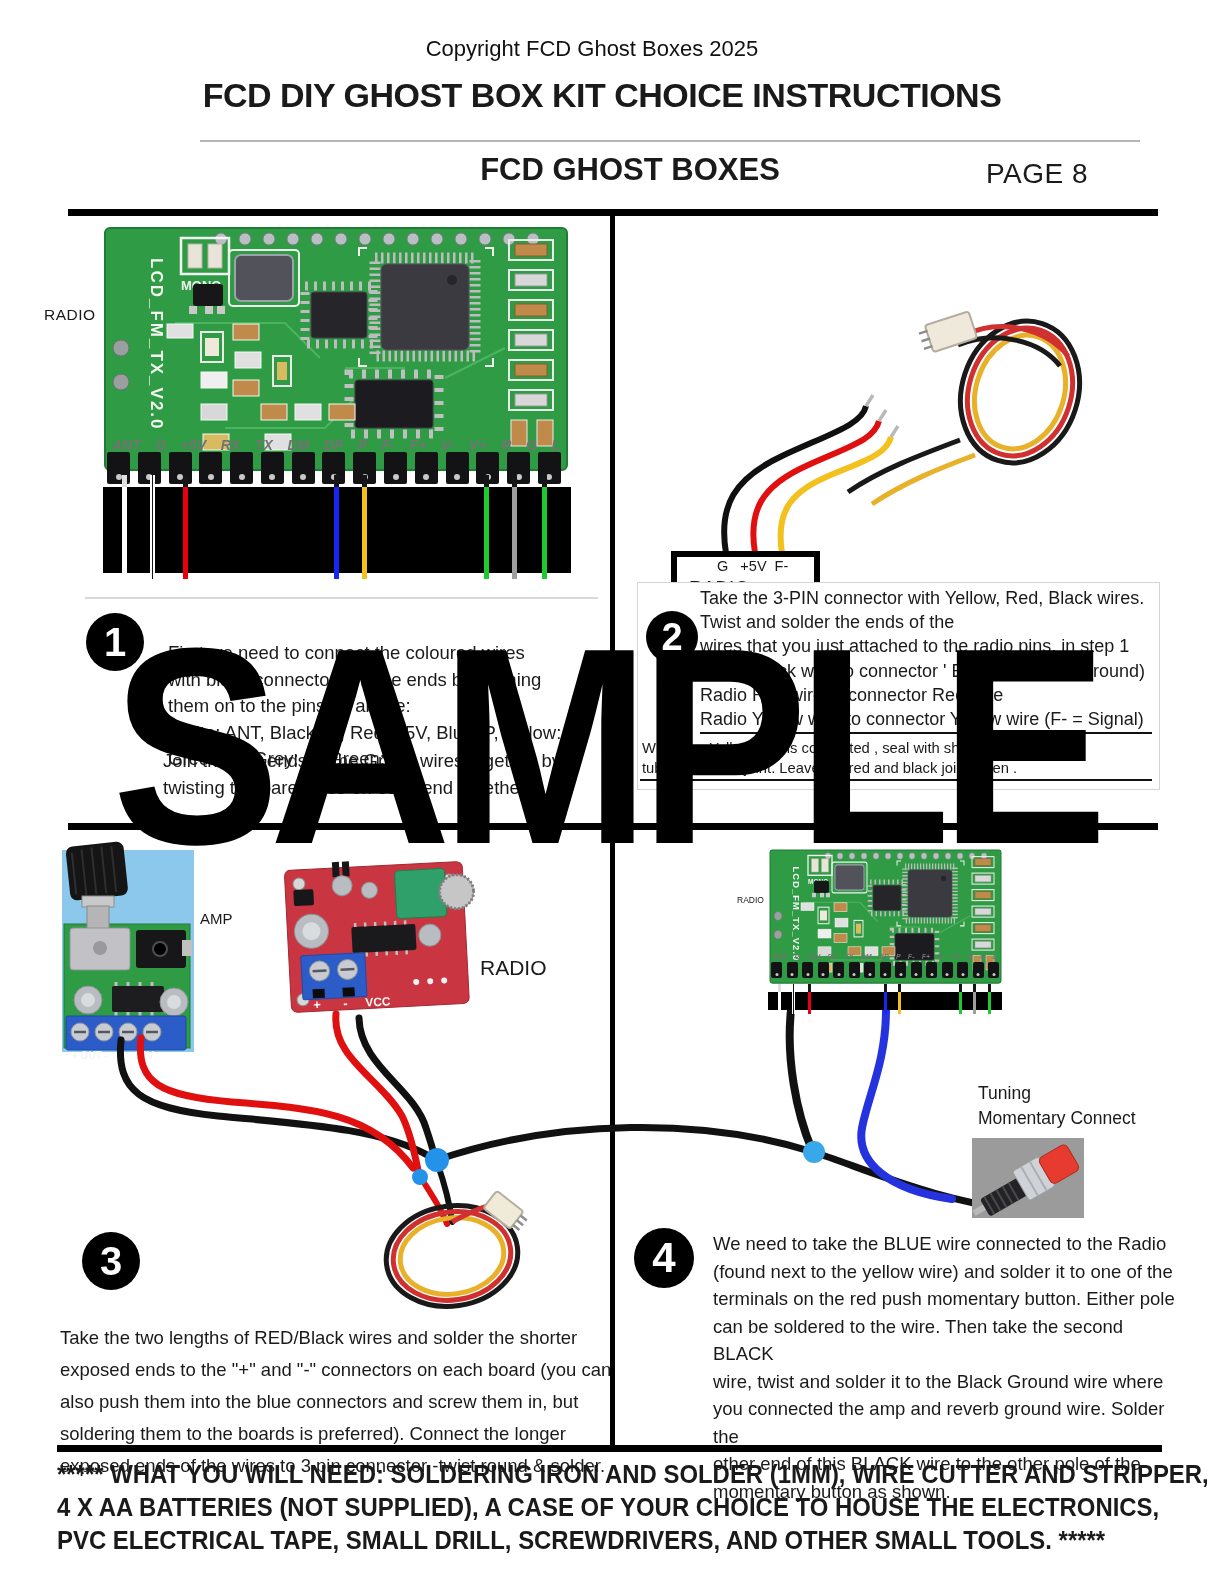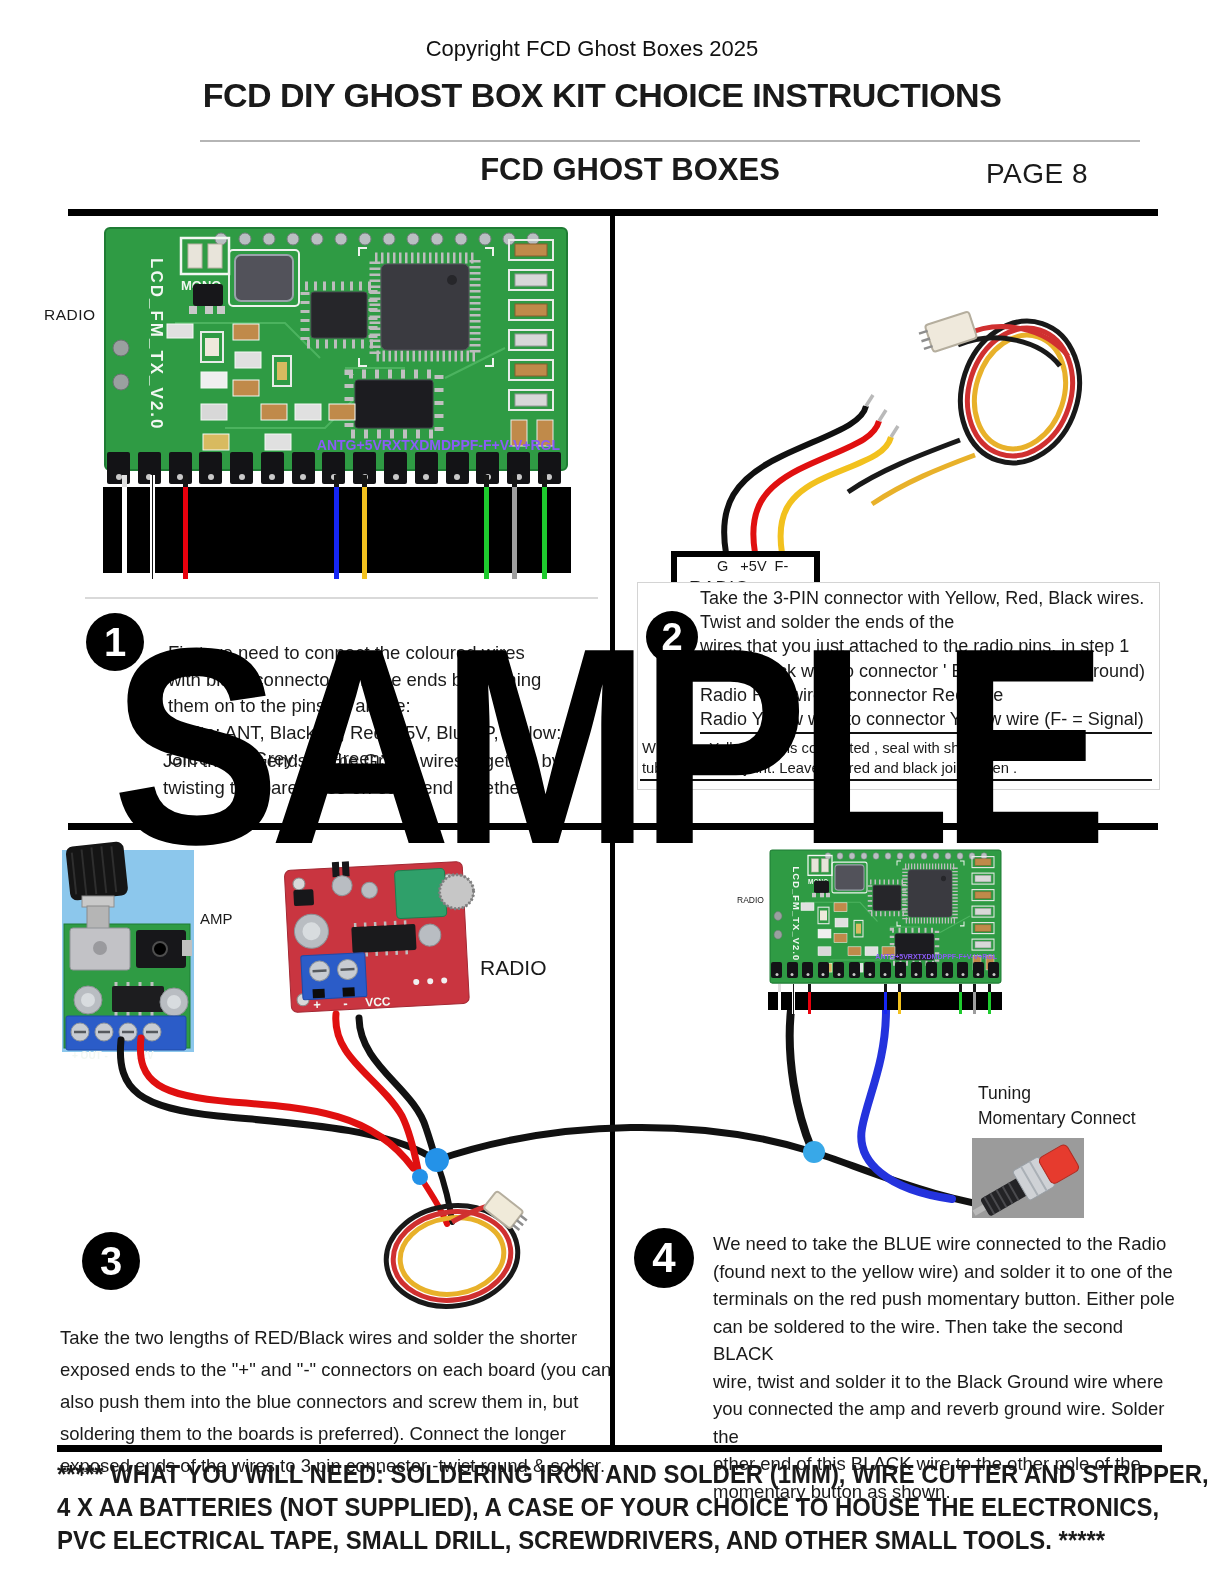--- a/index.html
+++ b/index.html
@@ -21,21 +21,21 @@
   .faintline{background:#d9d9d9;z-index:1;}
   
   .steptext{white-space:pre-line;line-height:26.5px;font-size:18.5px;z-index:3;}
   .badge{border-radius:50%;background:#000;color:#fff;display:flex;align-items:center;justify-content:center;
          font-weight:bold;z-index:3;}
   .label{z-index:3;}
   
   .band{position:absolute;background:#000;z-index:3;}
   .stripe{position:absolute;}
   
-  .pinrow-labels{display:flex;justify-content:flex-end;color:#8b5cf6;font-weight:bold;z-index:3;}
+  .pinrow-labels{display:flex;justify-content:space-between;color:#737373;font-weight:bold;z-index:3;font-style:italic;}
   .pinrow{display:flex;justify-content:space-between;z-index:3;}
   .pinblock{background:#131316;border-radius:2px;position:relative;}
   .pinrow[data-size="big"] .pinblock{width:23px;height:32px;}
   .pinrow[data-size="small"] .pinblock{width:11px;height:16px;}
   .pinblock::after{content:"";position:absolute;left:50%;bottom:4px;transform:translateX(-50%);
                    width:6px;height:6px;border-radius:50%;background:#c9c9c9;}
   .pinrow[data-size="small"] .pinblock::after{width:3px;height:3px;bottom:2px;}
   
   #radio-conn-box{left:671px;top:551px;width:149px;height:62px;border:6px solid #000;background:#fff;z-index:3;box-sizing:border-box;}
   #radio-conn-box .pins{position:absolute;left:40px;top:1px;font-size:14.5px;white-space:pre;}

